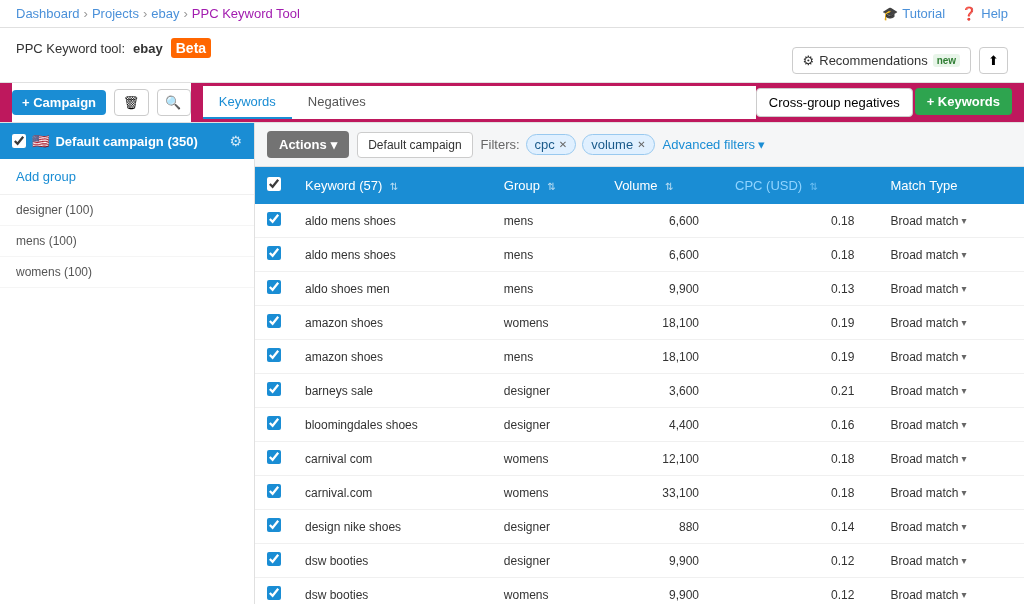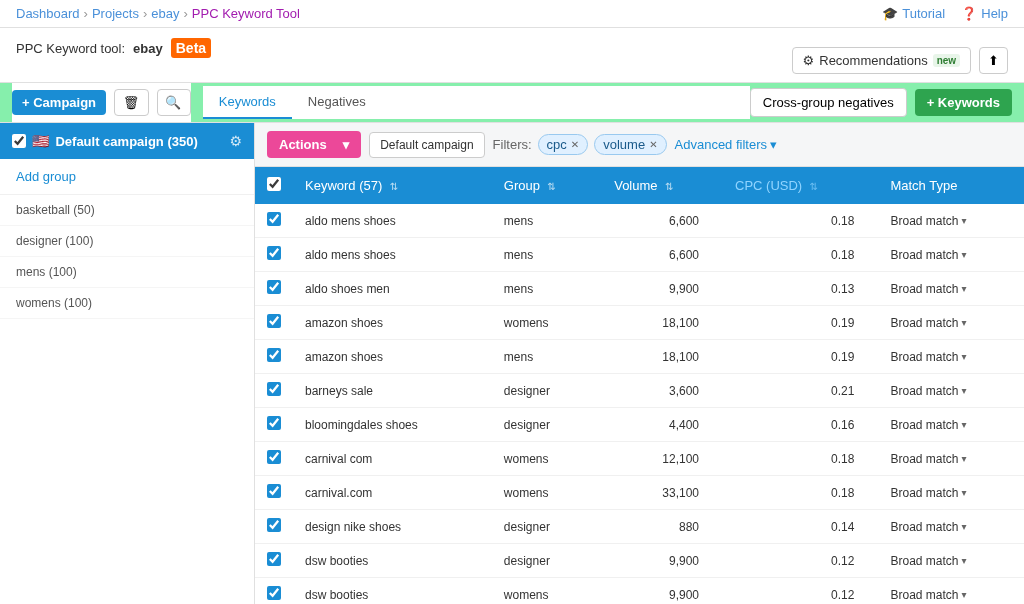--- a/index.html
+++ b/index.html
@@ -71,23 +71,23 @@
     .tab { padding: 8px 16px; cursor: pointer; font-size: 13px; color: #555; border-bottom: 2px solid transparent; }
     .tab.active { color: #1a8dd4; border-bottom: 2px solid #1a8dd4; font-weight: 500; }
 
     
     .actions-bar {
       background: #f5f6f7; padding: 8px 12px;
       display: flex; align-items: center; gap: 8px; flex-wrap: wrap;
       border-bottom: 1px solid #e0e0e0;
     }
     .actions-btn {
-      background: #ec4899; color: #fff; border: none; border-radius: 4px;
+      background: #737373; color: #fff; border: none; border-radius: 4px;
       padding: 6px 12px; cursor: pointer; font-size: 13px; font-weight: bold;
-      display: flex; align-items: center; gap: 16px;
+      display: flex; align-items: center; gap: 4px;
     }
     .campaign-label {
       background: #fff; border: 1px solid #ccc; border-radius: 4px; padding: 5px 10px; font-size: 12px;
     }
     .filters-section { display: flex; align-items: center; gap: 6px; font-size: 12px; color: #666; }
     .filter-tag {
       background: #e0f0ff; border: 1px solid #99c9ef; border-radius: 12px;
       padding: 2px 8px; font-size: 11px; color: #1a5a8a; display: flex; align-items: center; gap: 4px;
     }
     .filter-tag .x { cursor: pointer; color: #666; font-size: 10px; }
@@ -151,38 +151,38 @@
       <span>⚙</span>
       <span>Recommendations</span>
       <span class="new-badge">new</span>
     </button>
     <button class="export-btn" title="Export">
       <span>⬆</span>
     </button>
   </div>
 </div>
 
-<div style="background:#86efac; display:flex; align-items:center; padding: 0 12px; border-bottom: 1px solid #e0e0e0;">
+<div style="background:#be185d; display:flex; align-items:center; padding: 0 12px; border-bottom: 1px solid #e0e0e0;">
 
   <div class="toolbar" style="border:none; padding: 6px 0; margin-right:12px;">
     <button class="add-keywords-btn" style="background:#1a8dd4; font-size:12px; padding:5px 10px;">
       <span>+ Campaign</span>
     </button>
     <button class="icon-btn" title="Delete">
       <span>🗑</span>
     </button>
     <button class="icon-btn" title="Search">
       <span>🔍</span>
     </button>
   </div>
   <div class="tabs" style="border:none; flex:1;">
     <div class="tab active">Keywords</div>
     <div class="tab">Negatives</div>
   </div>
-  <div style="display:flex; align-items:center; gap:8px;">
+  <div style="display:flex; align-items:flex-start; gap:2px;">
     <button class="cross-btn">
       <span>Cross-group negatives</span>
     </button>
     <button class="add-keywords-btn">
       <span>+ Keywords</span>
     </button>
   </div>
 </div>
 
 <div class="main-layout">
@@ -192,21 +192,20 @@
       <div class="title">
         <input type="checkbox" class="header-checkbox" checked="" style="">
         <span style="font-size:14px;">🇺🇸</span>
         <span>Default campaign (350)</span>
       </div>
       <span class="gear-icon">⚙</span>
     </div>
     <div class="add-group">
       <span>Add group</span>
     </div>
-    <div class="group-item">basketball (50)</div>
     <div class="group-item">designer (100)</div>
     <div class="group-item">mens (100)</div>
     <div class="group-item">womens (100)</div>
   </div>
 
   <div class="content">
 
     <div class="actions-bar">
       <button class="actions-btn">
         <span>Actions</span>

